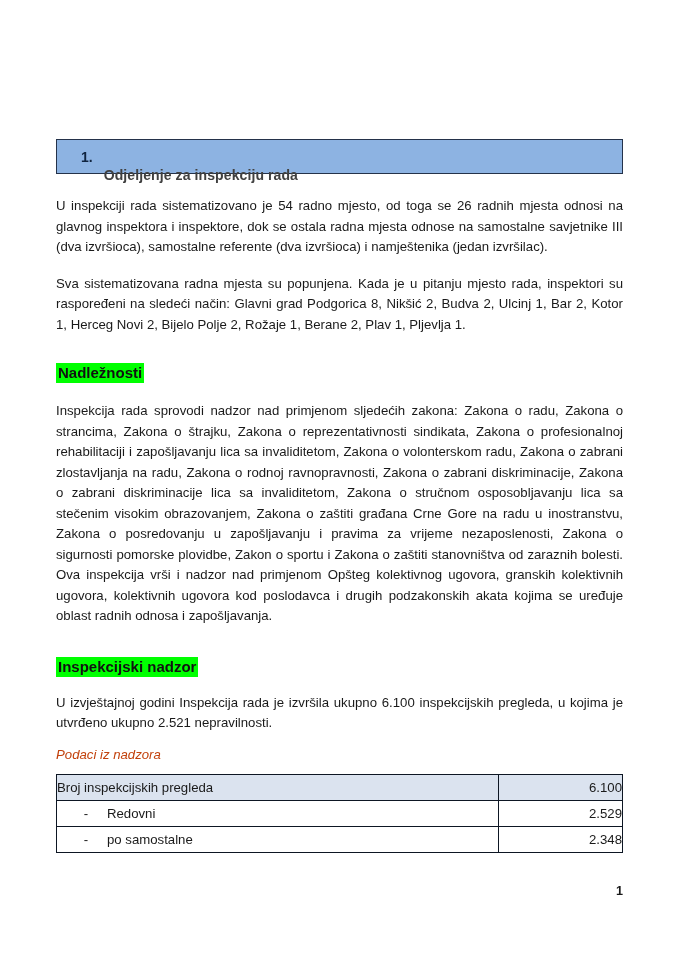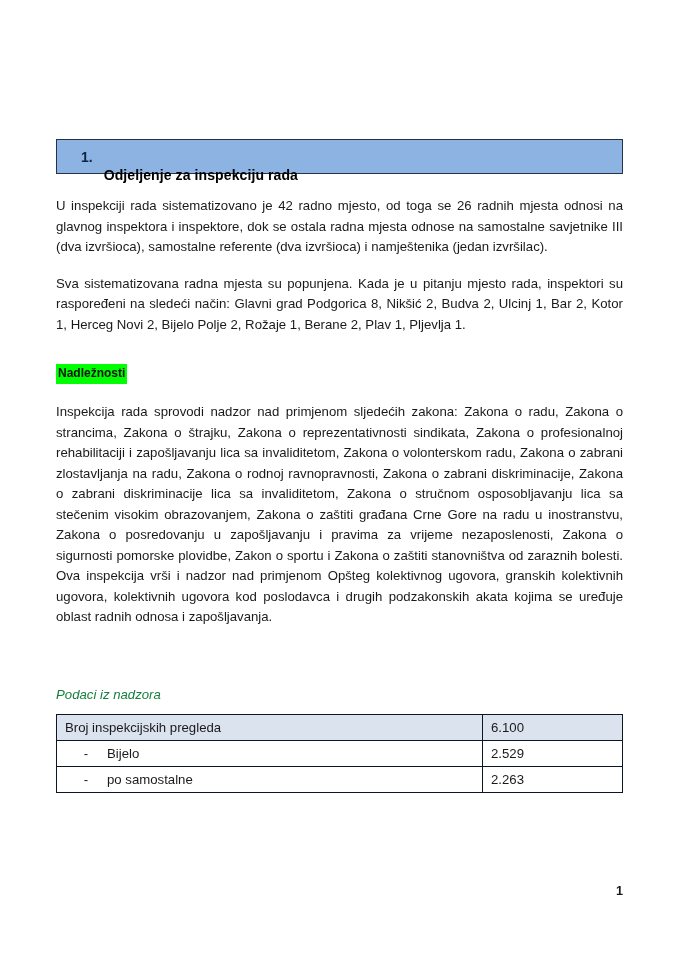--- a/index.html
+++ b/index.html
@@ -46,21 +46,21 @@
   .section-header .num {
     font-size: 14px;
     font-weight: bold;
     color: #10243f;
     margin-right: 11px;
     letter-spacing: 0px;
   }
   .section-header .title {
     font-size: 14px;
     font-weight: bold;
-    color: #000000;
+    color: #404040;
     letter-spacing: 0.1px;
     margin-top: 36px;
   }
 
   
   p.body {
     font-size: 13.2px;
     line-height: 20.5px;
     text-align: justify;
     margin: 0;
@@ -72,53 +72,53 @@
   .sp-12 { height: 12px; }
   .sp-28 { height: 28px; }
   .sp-30 { height: 30px; }
   .sp-18 { height: 18px; }
   .sp-10 { height: 10px; }
 
   
   .hl-heading {
     display: inline-block;
     background: #00ff00;
-    font-size: 12px;
+    font-size: 15px;
     font-weight: bold;
     color: #111111;
     padding: 1px 2px 2px 2px;
     line-height: 17px;
   }
 
   
   .caption {
     font-size: 13.2px;
     font-style: italic;
-    color: #15803d;
+    color: #c2410c;
     line-height: 18px;
   }
 
   
   table.data {
     border-collapse: collapse;
     width: 567px;
     table-layout: fixed;
   }
   table.data td {
     border: 1px solid #0d1623;
     font-size: 13.2px;
     height: 25px;
-    padding: 0 8px;
+    padding: 0 0;
     color: #1a1a1a;
   }
   table.data td.label {
     text-align: left;
   }
   table.data td.value {
-    text-align: left;
+    text-align: right;
     width: 123px;
   }
   table.data tr.head td {
     background: #dbe3ef;
   }
   table.data td.indent {
     padding-left: 8px;
   }
   .dash-cell {
     display: flex;
@@ -146,73 +146,77 @@
 <div class="page">
   <div class="content">
 
     <div class="section-header">
       <span class="num">1.</span>
       <span class="title">Odjeljenje za inspekciju rada</span>
     </div>
 
     <div class="sp-22"></div>
 
-    <p class="body">U inspekciji rada sistematizovano je 42 radno mjesto, od toga se 26 radnih mjesta odnosi na glavnog inspektora i inspektore, dok se ostala radna mjesta odnose na samostalne savjetnike III (dva izvršioca), samostalne referente (dva izvršioca) i namještenika (jedan izvršilac).</p>
+    <p class="body">U inspekciji rada sistematizovano je 54 radno mjesto, od toga se 26 radnih mjesta odnosi na glavnog inspektora i inspektore, dok se ostala radna mjesta odnose na samostalne savjetnike III (dva izvršioca), samostalne referente (dva izvršioca) i namještenika (jedan izvršilac).</p>
 
     <div class="sp-16"></div>
 
     <p class="body">Sva sistematizovana radna mjesta su popunjena. Kada je u pitanju mjesto rada, inspektori su raspoređeni na sledeći način: Glavni grad Podgorica 8, Nikšić 2, Budva 2, Ulcinj 1, Bar 2,  Kotor 1, Herceg Novi 2, Bijelo Polje 2, Rožaje 1, Berane 2, Plav 1, Pljevlja 1.</p>
 
     <div class="sp-28"></div>
 
     <div>
       <span class="hl-heading">Nadležnosti</span>
     </div>
 
     <div class="sp-18"></div>
 
     <p class="body">Inspekcija rada sprovodi nadzor nad primjenom sljedećih zakona: Zakona o radu, Zakona o strancima, Zakona o štrajku, Zakona o reprezentativnosti sindikata, Zakona o profesionalnoj rehabilitaciji i zapošljavanju lica sa invaliditetom, Zakona o volonterskom radu, Zakona o zabrani zlostavljanja na radu, Zakona o rodnoj ravnopravnosti, Zakona o zabrani diskriminacije, Zakona o zabrani diskriminacije lica sa invaliditetom, Zakona o stručnom osposobljavanju lica sa stečenim visokim obrazovanjem, Zakona o zaštiti građana Crne Gore na radu u inostranstvu, Zakona o posredovanju u zapošljavanju i pravima za vrijeme nezaposlenosti, Zakona o sigurnosti pomorske plovidbe, Zakon o sportu i Zakona o zaštiti stanovništva od zaraznih bolesti. Ova inspekcija vrši i nadzor nad primjenom Opšteg kolektivnog ugovora, granskih kolektivnih ugovora, kolektivnih ugovora kod poslodavca i drugih podzakonskih akata kojima se uređuje oblast radnih odnosa i zapošljavanja.</p>
 
     <div class="sp-30"></div>
 
+    <div>
+      <span class="hl-heading">Inspekcijski nadzor</span>
+    </div>
 
     <div class="sp-16"></div>
 
+    <p class="body">U izvještajnoj godini Inspekcija rada je izvršila ukupno 6.100 inspekcijskih pregleda, u kojima je utvrđeno ukupno 2.521 nepravilnosti.</p>
 
     <div class="sp-12"></div>
 
     <div class="caption">Podaci iz nadzora</div>
 
     <div class="sp-10"></div>
 
     <table class="data">
       <tbody>
         <tr class="head">
           <td class="label">
             <span>Broj inspekcijskih pregleda</span>
           </td>
           <td class="value">6.100</td>
         </tr>
         <tr>
           <td class="label indent">
             <span class="dash-cell">
               <span class="dash">-</span>
-              <span>Bijelo</span>
+              <span>Redovni</span>
             </span>
           </td>
           <td class="value">2.529</td>
         </tr>
         <tr>
           <td class="label indent">
             <span class="dash-cell">
               <span class="dash">-</span>
               <span>po samostalne</span>
             </span>
           </td>
-          <td class="value">2.263</td>
+          <td class="value">2.348</td>
         </tr>
       </tbody>
     </table>
 
   </div>
 
   <div class="page-number">1</div>
 </div>
 
 </body></html>

